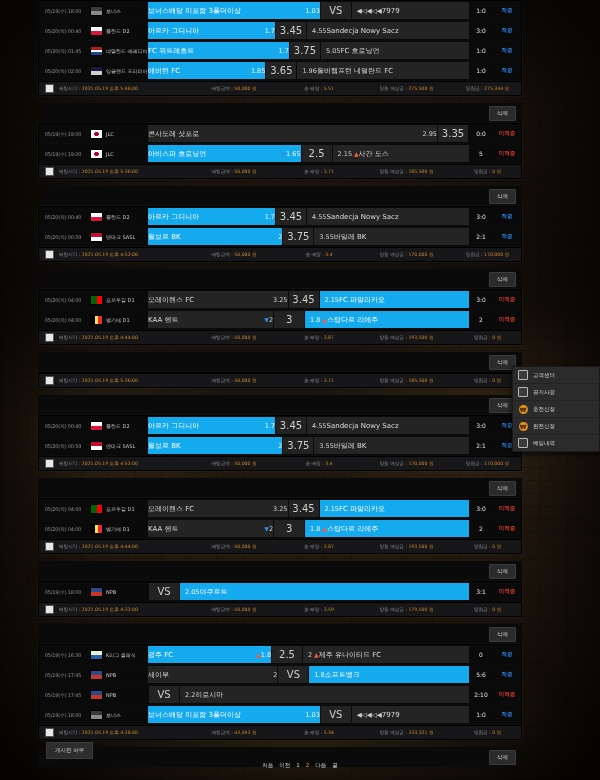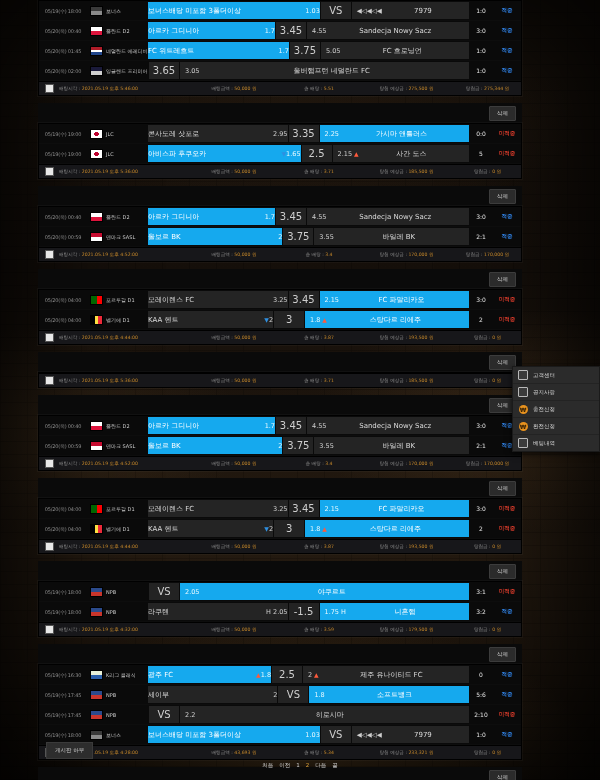--- a/index.html
+++ b/index.html
@@ -50,21 +50,21 @@
            font-size:6px;color:#e4e4e4;}
   .c-res{width:28px;flex:0 0 28px;display:flex;align-items:center;justify-content:center;
          font-size:5.5px;font-weight:bold;}
 
   .pick-off{background:#242424;color:#d8d8d8;}
   .pick-on{background:#15a9ee;color:#eafaff;}
   .pick-on .tname{color:#ffffff;}
   .pick-on .odd{color:#e8faff;}
   .odd{font-size:6.5px;color:#d0d0d0;white-space:nowrap;}
   .tname{white-space:nowrap;overflow:hidden;text-overflow:ellipsis;color:#dcdcdc;}
-  .c-away .tname{order:1;text-align:center;flex:1 1 auto;}
+  .c-away .tname{order:1;text-align:left;flex:1 1 auto;}
   .c-away .odd{order:0;}
   .arrow-up{color:#ff5a3c;font-size:6px;}
   .arrow-dn{color:#2f8fe0;font-size:6px;}
   .res-win{color:#2f7fe0;}
   .res-lose{color:#d63a2a;}
 
   
   .sfoot{display:flex;align-items:center;height:13px;background:#17171a;border-top:1px solid #000;}
   .chk{width:7px;height:7px;margin:0 5px 0 6px;background:#e8e8e8;border:1px solid #555;flex:0 0 7px;}
   .fitem{font-size:4.6px;color:#8e8e8e;white-space:nowrap;}
@@ -162,23 +162,27 @@
         </div>
         <span class="c-score">1:0</span>
         <span class="c-res res-win">적중</span>
       </div>
       <div class="row">
         <span class="c-date">05/20(목) 02:00</span>
         <div class="c-league">
           <span class="flag" style="background: linear-gradient(rgb(26, 26, 58) 0px, rgb(26, 26, 58) 50%, rgb(207, 207, 207) 50%, rgb(207, 207, 207) 100%);"></span>
           <span>잉글랜드 프리미어리그</span>
         </div>
+        <div class="c-home pick-on">
+          <span class="tname">에버턴 FC</span>
+          <span class="odd">1.85</span>
+        </div>
         <span class="c-draw">3.65</span>
         <div class="c-away pick-off">
-          <span class="odd">3.05</span>
+          <span class="odd">1.96</span>
           <span class="tname">울버햄프턴 네덜란드 FC</span>
         </div>
         <span class="c-score">1:0</span>
         <span class="c-res res-win">적중</span>
       </div>
       <div class="sfoot">
         <span class="chk"></span>
         <span class="fitem f1">배팅시각 : <span class="v">2021.05.19 오후 5:46:00</span></span>
         <span class="fitem f2">배팅금액 : <span class="v">50,000 원</span></span>
         <span class="fitem f3">총 배당 : <span class="v">5.51</span></span>
@@ -194,35 +198,31 @@
         <span class="c-date">05/19(수) 19:00</span>
         <div class="c-league">
           <span class="flag" style="background: radial-gradient(circle, rgb(188, 0, 45) 0px, rgb(188, 0, 45) 35%, transparent 36%) rgb(255, 255, 255);"></span>
           <span>JLC</span>
         </div>
         <div class="c-home pick-off">
           <span class="tname">콘사도레 삿포로</span>
           <span class="odd">2.95</span>
         </div>
         <span class="c-draw">3.35</span>
-        <div class="c-away pick-on">
-          <span class="odd">2.25</span>
-          <span class="tname">가시마 앤틀러스</span>
-        </div>
         <span class="c-score">0:0</span>
         <span class="c-res res-lose">미적중</span>
       </div>
       <div class="row">
         <span class="c-date">05/19(수) 19:00</span>
         <div class="c-league">
           <span class="flag" style="background: radial-gradient(circle, rgb(188, 0, 45) 0px, rgb(188, 0, 45) 35%, transparent 36%) rgb(255, 255, 255);"></span>
           <span>JLC</span>
         </div>
         <div class="c-home pick-on">
-          <span class="tname">아비스파 후쿠오카</span>
+          <span class="tname">아비스파 흐로닝언</span>
           <span class="odd"><span class="arrow-dn">▼</span>1.65</span>
         </div>
         <span class="c-draw">2.5</span>
         <div class="c-away pick-off">
           <span class="odd">2.15<span class="arrow-up"> ▲</span></span>
           <span class="tname">사간 도스</span>
         </div>
         <span class="c-score">5</span>
         <span class="c-res res-lose">미적중</span>
       </div>
@@ -454,38 +454,20 @@
           <span class="flag" style="background: linear-gradient(rgb(43, 74, 139) 0px, rgb(43, 74, 139) 50%, rgb(200, 53, 43) 50%, rgb(200, 53, 43) 100%);"></span>
           <span>NPB</span>
         </div>
         <span class="c-draw">VS</span>
         <div class="c-away pick-on">
           <span class="odd">2.05</span>
           <span class="tname">야쿠르트</span>
         </div>
         <span class="c-score">3:1</span>
         <span class="c-res res-lose">미적중</span>
-      </div>
-      <div class="row">
-        <span class="c-date">05/19(수) 18:00</span>
-        <div class="c-league">
-          <span class="flag" style="background: linear-gradient(rgb(43, 74, 139) 0px, rgb(43, 74, 139) 50%, rgb(200, 53, 43) 50%, rgb(200, 53, 43) 100%);"></span>
-          <span>NPB</span>
-        </div>
-        <div class="c-home pick-off">
-          <span class="tname">라쿠텐</span>
-          <span class="odd">H 2.05</span>
-        </div>
-        <span class="c-draw">-1.5</span>
-        <div class="c-away pick-on">
-          <span class="odd">1.75 H</span>
-          <span class="tname">니혼햄</span>
-        </div>
-        <span class="c-score">3:2</span>
-        <span class="c-res res-win">적중</span>
       </div>
       <div class="sfoot">
         <span class="chk"></span>
         <span class="fitem f1">배팅시각 : <span class="v">2021.05.19 오후 4:32:00</span></span>
         <span class="fitem f2">배팅금액 : <span class="v">50,000 원</span></span>
         <span class="fitem f3">총 배당 : <span class="v">3.59</span></span>
         <span class="fitem f4">당첨 예상금 : <span class="v">179,500 원</span></span>
         <span class="fitem f5">당첨금 : <span class="v">0 원</span></span>
       </div>
     </div>

